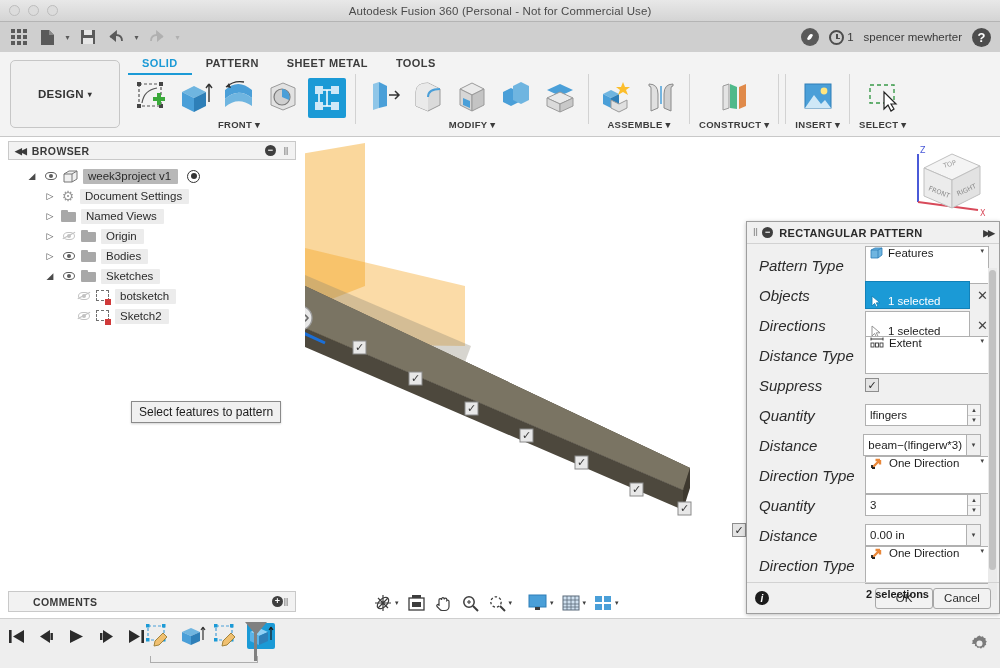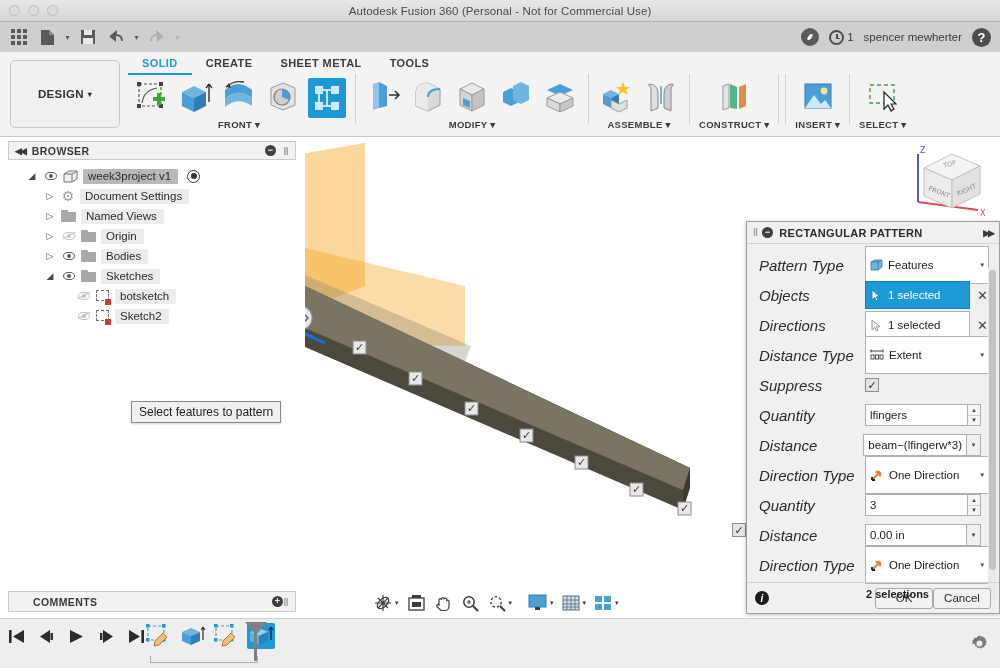--- a/index.html
+++ b/index.html
@@ -191,27 +191,27 @@
   .dlg-grip { color: #9a9a9a; font-size: 10px; margin-right: -2px;}
   .dlg-minus { width: 11px; height: 11px; border-radius: 50%; background: #3f3f3f; color:#fff; font-size: 9px;
                display:flex; align-items:center; justify-content:center; line-height:1;}
   .dlg-expand { margin-left: auto; color: #3a3a3a; font-size: 9px; letter-spacing: -2px;}
   .dlg-body { position: relative; height: 340px; padding: 6px 10px 0 12px; }
   .frow { display: flex; align-items: center; height: 30px; }
   .flabel { width: 106px; font-size: 15px; color: #2b2b2b; font-style: italic; }
   .fctrl { flex: 1; display: flex; align-items: center; gap: 6px; }
   .fselect {
     flex: 1; height: 38px; background: #fff; border: 1px solid #b0b0b0;
-    display: flex; align-items: center; gap: 5px; padding: 0 4px;
+    display: flex; gap: 5px; padding: 0 4px;
     font-size: 11.5px; color: #1c1c1c;
   }
   .fselect .arrow { margin-left: auto; font-size: 7px; color: #444; }
   .selbtn {
     flex: 1; height: 22px; border: 1px solid #b0b0b0; background: #fff;
-    display: flex; align-items: center; gap: 6px; padding: 13px 5px;
+    display: flex; gap: 6px; padding: 13px 5px;
     font-size: 11.5px; color: #1c1c1c;
   }
   .selbtn.active { background: #1b9ad6; border-color: #1281b8; color: #fff; }
   .xbtn { width: 13px; text-align: center; font-size: 13px; color: #444; }
   .chk {
     width: 14px; height: 14px; border: 1px solid #8d8d8d; background: #e4e4e4;
     display: flex; align-items: center; justify-content: center;
     font-size: 11px; color: #2b2b2b; line-height: 1;
   }
   .ftext {
@@ -358,21 +358,21 @@
   </div>
 
   <div class="ribbon">
     <div class="design-btn">
       <span>DESIGN</span>
       <span style="margin-left:4px;font-size:8px;">▾</span>
     </div>
 
     <div class="tabs-row">
       <div class="rtab active">SOLID</div>
-      <div class="rtab">CREATE</div>
+      <div class="rtab">PATTERN</div>
       <div class="rtab">SHEET METAL</div>
       <div class="rtab">TOOLS</div>
     </div>
 
     <div class="groups">
 
       <div class="group">
         <div class="icons">
           <div class="ic">
             <svg width="38" height="40" viewBox="0 0 38 40">

